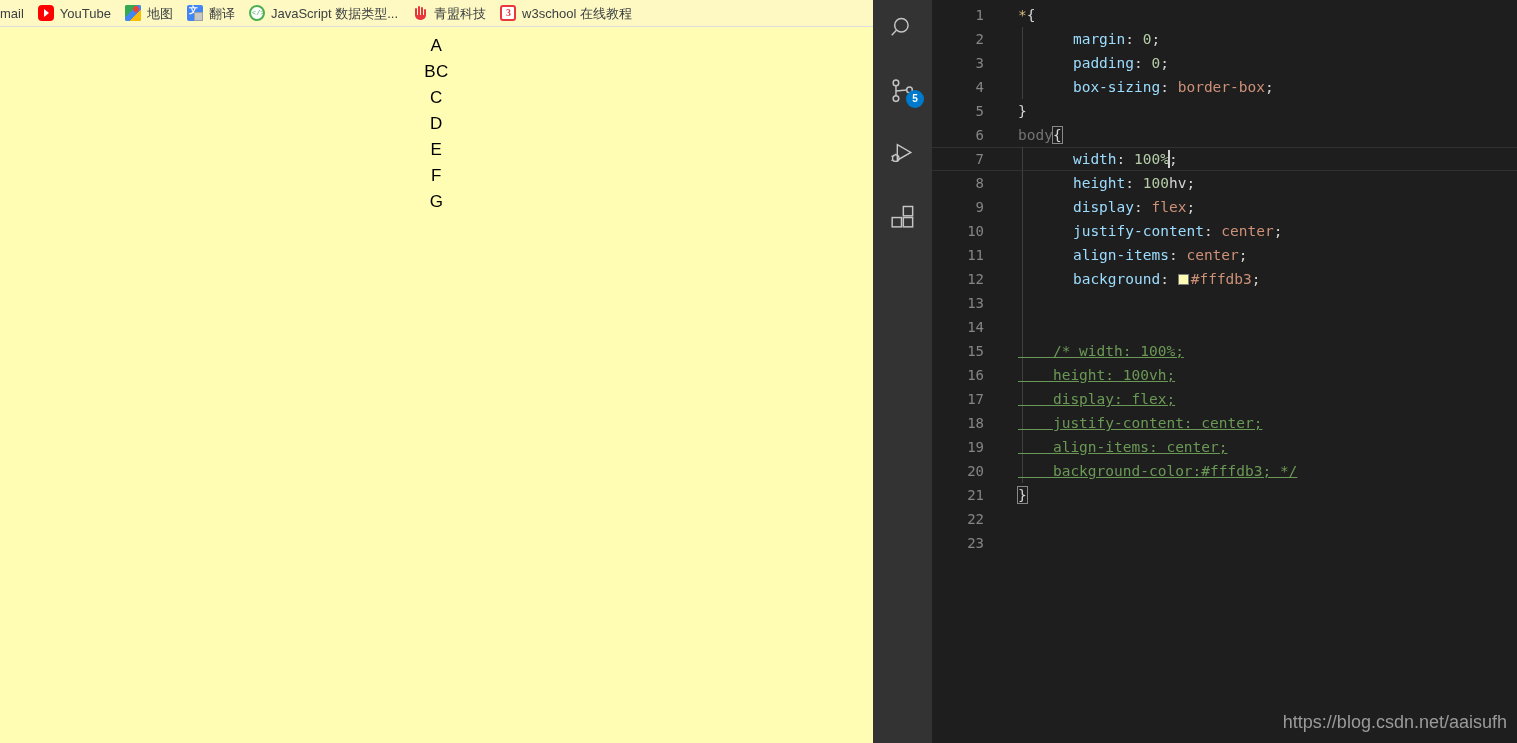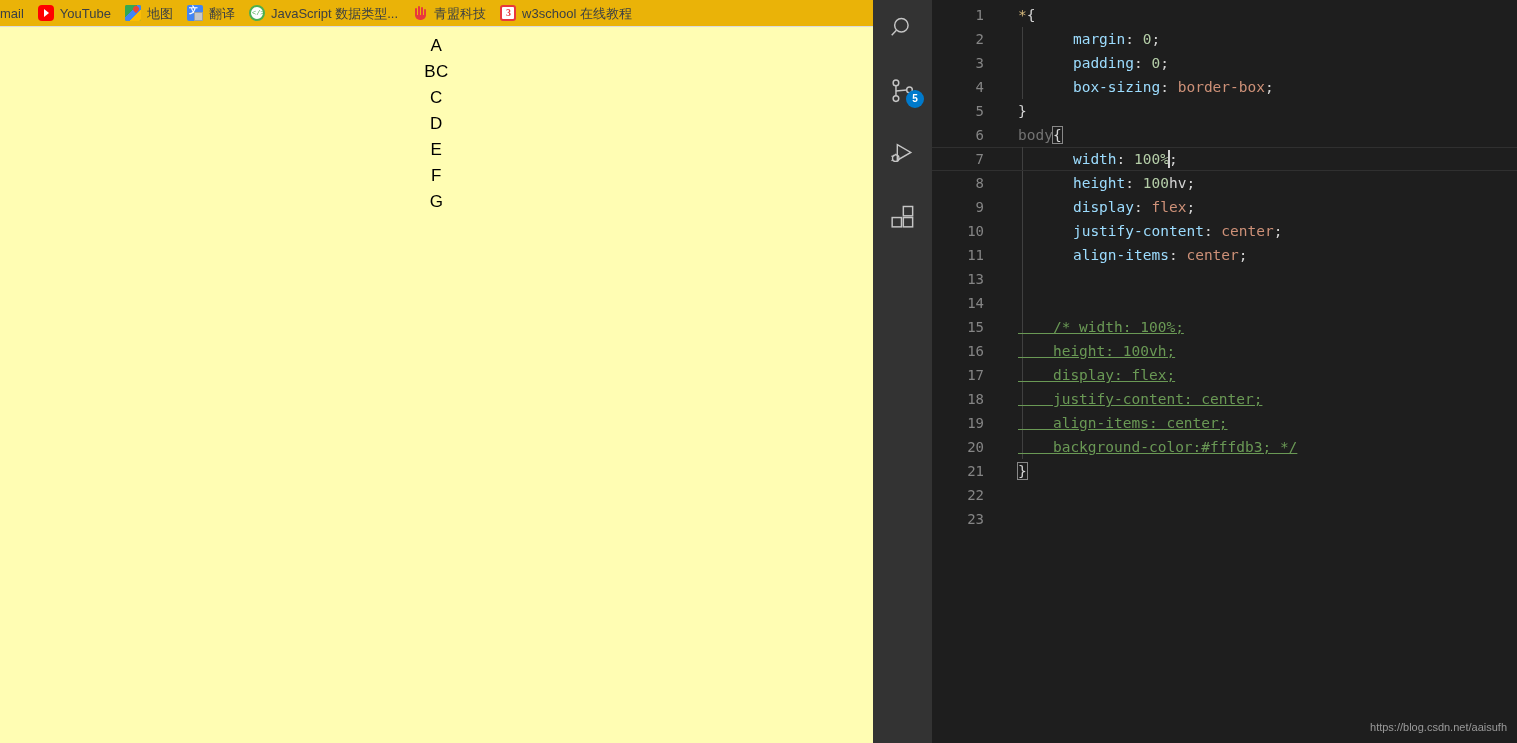--- a/index.html
+++ b/index.html
@@ -7,21 +7,21 @@
     width:1517px;height:743px;overflow:hidden;
     font-family:"Liberation Sans", sans-serif;
     background:#1e1e1e;
   }
   .screen{position:relative;width:1517px;height:743px;}
 
   
   .browser{position:absolute;left:0;top:0;width:873px;height:743px;background:#ffffff;}
   .bookmark-bar{
     position:absolute;left:0;top:0;width:873px;height:27px;
-    background:#eab308;border-bottom:1px solid #dadce0;
+    background:#fef9c3;border-bottom:1px solid #dadce0;
     display:flex;align-items:center;
     box-sizing:border-box;
   }
   .bm{
     display:flex;align-items:center;height:27px;
     padding:0 7px;cursor:default;white-space:nowrap;
   }
   .bm-label{
     font-size:13px;color:#3c4043;line-height:27px;
     font-family:"Liberation Sans", sans-serif;
@@ -135,21 +135,21 @@
   .swatch{
     display:inline-block;width:11px;height:11px;background:#fffdb3;
     border:1px solid #7c7c7c;vertical-align:-1px;margin-right:2px;box-sizing:border-box;
   }
   .cursor{
     display:inline-block;width:2px;height:18px;background:#d0d0d0;
     vertical-align:-4px;margin:0 -1px;
   }
   .watermark{
     position:absolute;right:10px;bottom:10px;
-    color:#9a9a9a;font-size:11px;
+    color:#9a9a9a;font-size:18px;
     font-family:"Liberation Sans", sans-serif;
     user-select:none;
   }
 </style>
 </head>
 <body>
 
 <div class="screen">
 
   <div class="browser">
@@ -324,20 +324,25 @@
           <span class="guide"></span>
           <span class="code">    <span class="t-prop">justify-content</span><span class="t-punc">: </span><span class="t-val">center</span><span class="t-punc">;</span></span>
         </div>
 
         <div class="row">
           <span class="ln">11</span>
           <span class="guide"></span>
           <span class="code">    <span class="t-prop">align-items</span><span class="t-punc">: </span><span class="t-val">center</span><span class="t-punc">;</span></span>
         </div>
 
+        <div class="row">
+          <span class="ln">12</span>
+          <span class="guide"></span>
+          <span class="code">    <span class="t-prop">background</span><span class="t-punc">: </span><span class="swatch"></span><span class="t-val">#fffdb3</span><span class="t-punc">;</span></span>
+        </div>
 
         <div class="row">
           <span class="ln">13</span>
           <span class="guide"></span>
           <span class="code"></span>
         </div>
 
         <div class="row">
           <span class="ln">14</span>
           <span class="guide"></span>

